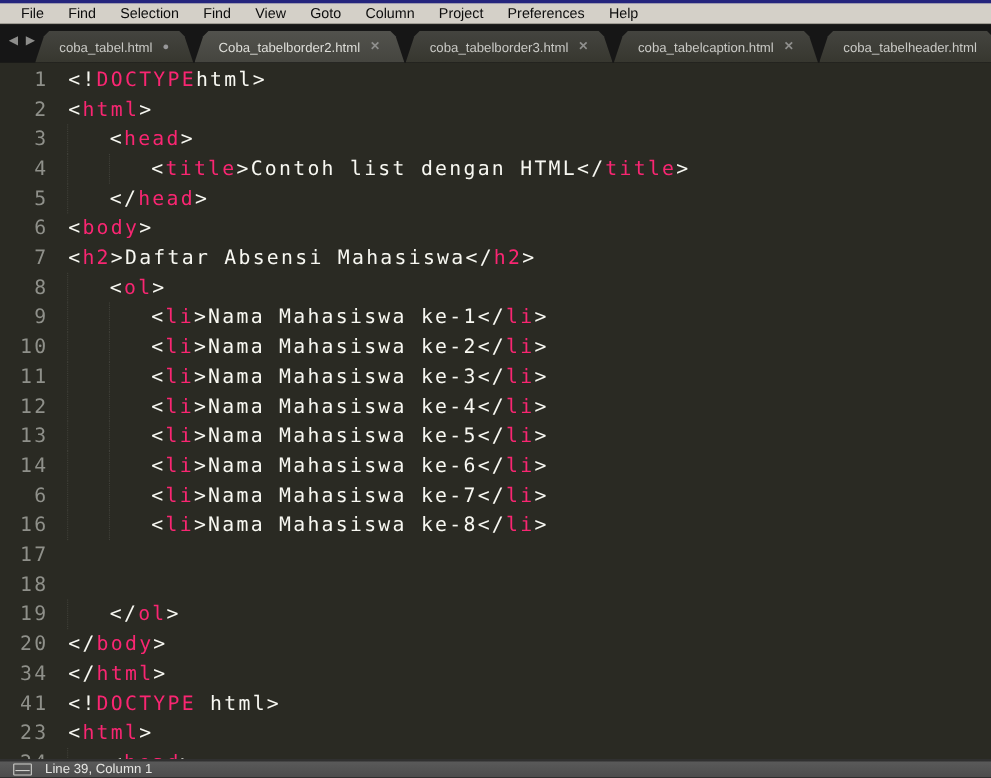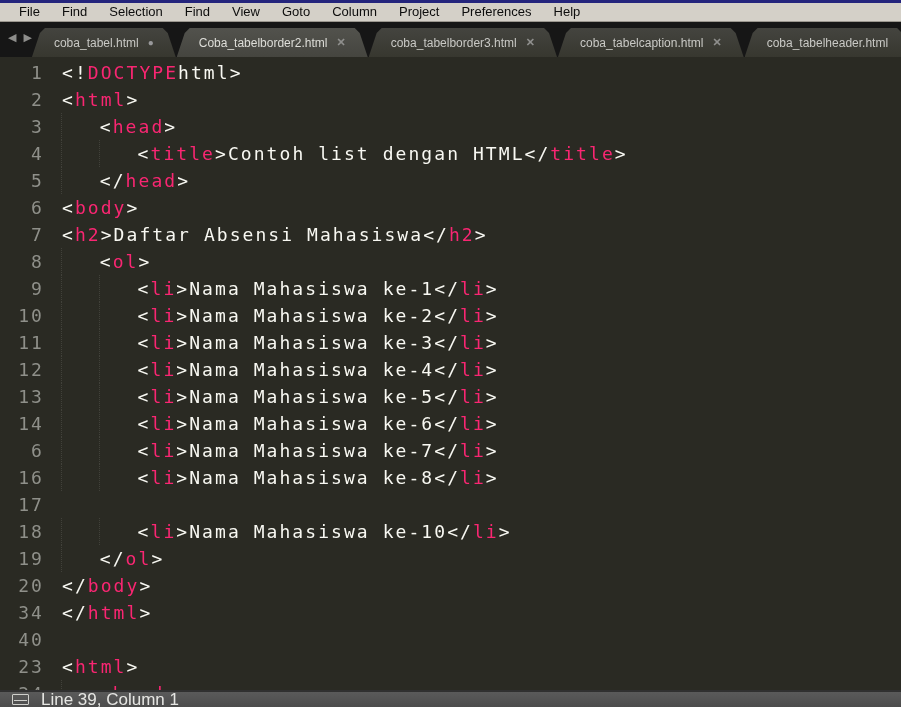--- a/index.html
+++ b/index.html
@@ -74,21 +74,21 @@
     display:flex; align-items:center; padding-left:12px; gap:12px;
   }
   .status-icon {
     width:17px; height:11px; border:1px solid #cfcfcb; border-radius:1px;
     position:relative; flex:0 0 17px;
   }
   .status-icon::after {
     content:""; position:absolute; left:1px; right:1px; top:55%;
     border-top:1px solid #cfcfcb;
   }
-  .status-text { font-size:17px; color:#e6e6e3; line-height:1; padding-bottom:1px; }
+  .status-text { font-size:12px; color:#e6e6e3; line-height:1; padding-bottom:1px; }
 </style>
 </head>
 <body>
 
 <div class="app">
 
   <div class="menubar" id="menubar">
       <span class="menu-item">File</span>
       <span class="menu-item">Find</span>
       <span class="menu-item">Selection</span>
@@ -141,25 +141,25 @@
       <div class="line"><span class="ln">8</span><span class="code"><span class="ig"></span><span class="tok plain">&lt;</span><span class="tok tag">ol</span><span class="tok plain">&gt;</span></span></div>
       <div class="line"><span class="ln">9</span><span class="code"><span class="ig"></span><span class="ig"></span><span class="tok plain">&lt;</span><span class="tok tag">li</span><span class="tok plain">&gt;Nama Mahasiswa ke-1&lt;/</span><span class="tok tag">li</span><span class="tok plain">&gt;</span></span></div>
       <div class="line"><span class="ln">10</span><span class="code"><span class="ig"></span><span class="ig"></span><span class="tok plain">&lt;</span><span class="tok tag">li</span><span class="tok plain">&gt;Nama Mahasiswa ke-2&lt;/</span><span class="tok tag">li</span><span class="tok plain">&gt;</span></span></div>
       <div class="line"><span class="ln">11</span><span class="code"><span class="ig"></span><span class="ig"></span><span class="tok plain">&lt;</span><span class="tok tag">li</span><span class="tok plain">&gt;Nama Mahasiswa ke-3&lt;/</span><span class="tok tag">li</span><span class="tok plain">&gt;</span></span></div>
       <div class="line"><span class="ln">12</span><span class="code"><span class="ig"></span><span class="ig"></span><span class="tok plain">&lt;</span><span class="tok tag">li</span><span class="tok plain">&gt;Nama Mahasiswa ke-4&lt;/</span><span class="tok tag">li</span><span class="tok plain">&gt;</span></span></div>
       <div class="line"><span class="ln">13</span><span class="code"><span class="ig"></span><span class="ig"></span><span class="tok plain">&lt;</span><span class="tok tag">li</span><span class="tok plain">&gt;Nama Mahasiswa ke-5&lt;/</span><span class="tok tag">li</span><span class="tok plain">&gt;</span></span></div>
       <div class="line"><span class="ln">14</span><span class="code"><span class="ig"></span><span class="ig"></span><span class="tok plain">&lt;</span><span class="tok tag">li</span><span class="tok plain">&gt;Nama Mahasiswa ke-6&lt;/</span><span class="tok tag">li</span><span class="tok plain">&gt;</span></span></div>
       <div class="line"><span class="ln">6</span><span class="code"><span class="ig"></span><span class="ig"></span><span class="tok plain">&lt;</span><span class="tok tag">li</span><span class="tok plain">&gt;Nama Mahasiswa ke-7&lt;/</span><span class="tok tag">li</span><span class="tok plain">&gt;</span></span></div>
       <div class="line"><span class="ln">16</span><span class="code"><span class="ig"></span><span class="ig"></span><span class="tok plain">&lt;</span><span class="tok tag">li</span><span class="tok plain">&gt;Nama Mahasiswa ke-8&lt;/</span><span class="tok tag">li</span><span class="tok plain">&gt;</span></span></div>
       <div class="line"><span class="ln">17</span></div>
-      <div class="line"><span class="ln">18</span><span class="code"><span class="ig"></span><span class="ig"></span><span class="tok plain">&lt;</span><span class="tok tag">li</span><span class="tok plain">&gt;Nama Mahasiswa ke-10&lt;/</span><span class="tok tag">li</span><span class="tok plain">&gt;</span></span></div>
+      <div class="line"><span class="ln">18</span></div>
       <div class="line"><span class="ln">19</span><span class="code"><span class="ig"></span><span class="tok plain">&lt;/</span><span class="tok tag">ol</span><span class="tok plain">&gt;</span></span></div>
       <div class="line"><span class="ln">20</span><span class="code"><span class="tok plain">&lt;/</span><span class="tok tag">body</span><span class="tok plain">&gt;</span></span></div>
       <div class="line"><span class="ln">34</span><span class="code"><span class="tok plain">&lt;/</span><span class="tok tag">html</span><span class="tok plain">&gt;</span></span></div>
-      <div class="line"><span class="ln">40</span></div>
+      <div class="line"><span class="ln">41</span><span class="code"><span class="tok plain">&lt;!</span><span class="tok tag">DOCTYPE</span><span class="tok plain"> html&gt;</span></span></div>
       <div class="line"><span class="ln">23</span><span class="code"><span class="tok plain">&lt;</span><span class="tok tag">html</span><span class="tok plain">&gt;</span></span></div>
       <div class="line"><span class="ln">24</span><span class="code"><span class="ig"></span><span class="tok plain">&lt;</span><span class="tok tag">head</span><span class="tok plain">&gt;</span></span></div>
     </div>
 
   <div class="statusbar">
     <span class="status-icon"></span>
     <span class="status-text">Line 39, Column 1</span>
   </div>
 
 </div>

